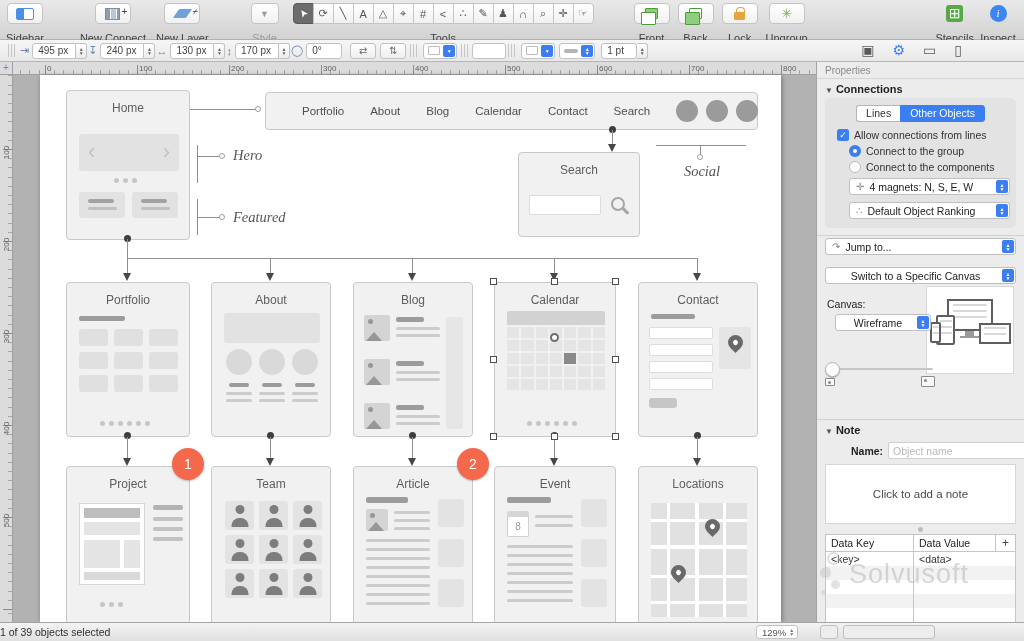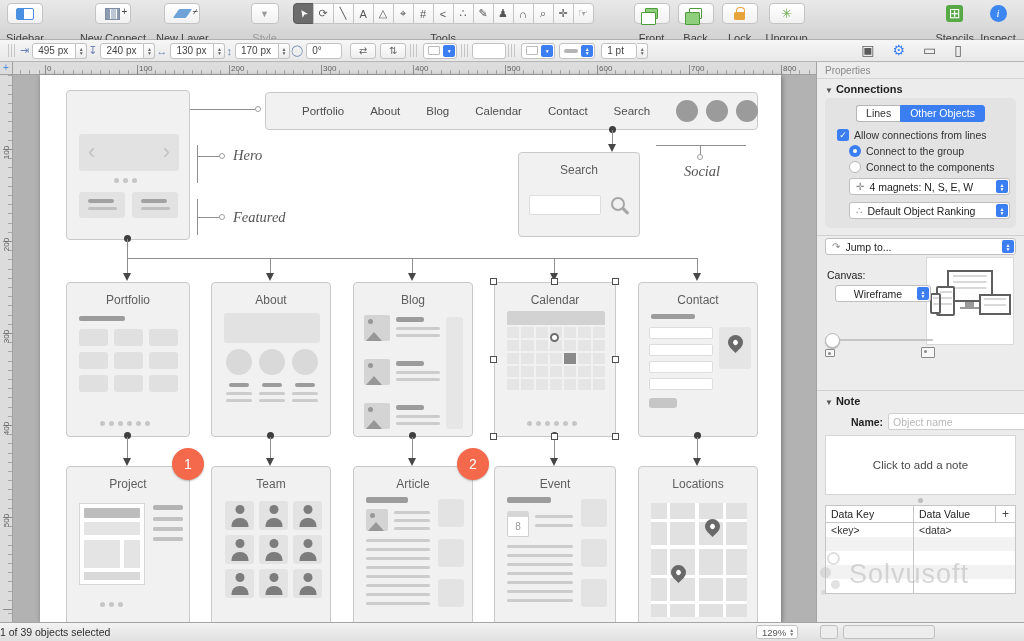--- a/index.html
+++ b/index.html
@@ -347,20 +347,21 @@
         <span style="top:165px">200</span>
         <span style="top:257px">300</span>
         <span style="top:349px">400</span>
         <span style="top:441px">500</span>
       </div>
       <div class="corner">+</div>
 
       <div class="page">
 
         <div class="card" style="left:26px;top:15px;width:124px;height:150px">
+          <div class="ct">Home</div>
           <div class="box" style="left:12px;top:43px;width:100px;height:37px">
             <span class="chevL" style="left:9px">‹</span>
             <span class="chevR" style="right:9px">›</span>
           </div>
           <div class="dots" style="left:47px;top:87px">
               <i></i>
               <i></i>
               <i></i>
             </div>
           <div class="box" style="left:12px;top:101px;width:46px;height:26px">
@@ -703,20 +704,27 @@
       <div class="dv"></div>
 
       <div class="dd" style="margin:2px 8px 0">
         <span class="ddic">↷</span>
         <span>Jump to...</span>
         <span class="bluechev">
             <b>▲</b>
             <b>▼</b>
           </span>
       </div>
+      <div class="dd ctr" style="margin:12px 8px 0" actable="true">
+        <span>Switch to a Specific Canvas</span>
+        <span class="bluechev">
+            <b>▲</b>
+            <b>▼</b>
+          </span>
+      </div>
       <div class="actbox">
         <div class="prev">
           <span class="dev" style="left:20px;top:12px;width:46px;height:32px"></span>
           <span style="position:absolute;left:38px;top:44px;width:9px;height:5px;background:#9a9a9a"></span>
           <span style="position:absolute;left:33px;top:49px;width:19px;height:2px;background:#9a9a9a"></span>
           <span class="dev" style="left:9px;top:28px;width:19px;height:30px;border-radius:2px"></span>
           <span class="dev" style="left:3px;top:35px;width:11px;height:21px;border-radius:2px"></span>
           <span class="dev" style="left:52px;top:36px;width:32px;height:21px"></span>
         </div>
         <div style="position:absolute;left:10px;top:14px;font-size:10.5px;color:#222">Canvas:</div>

